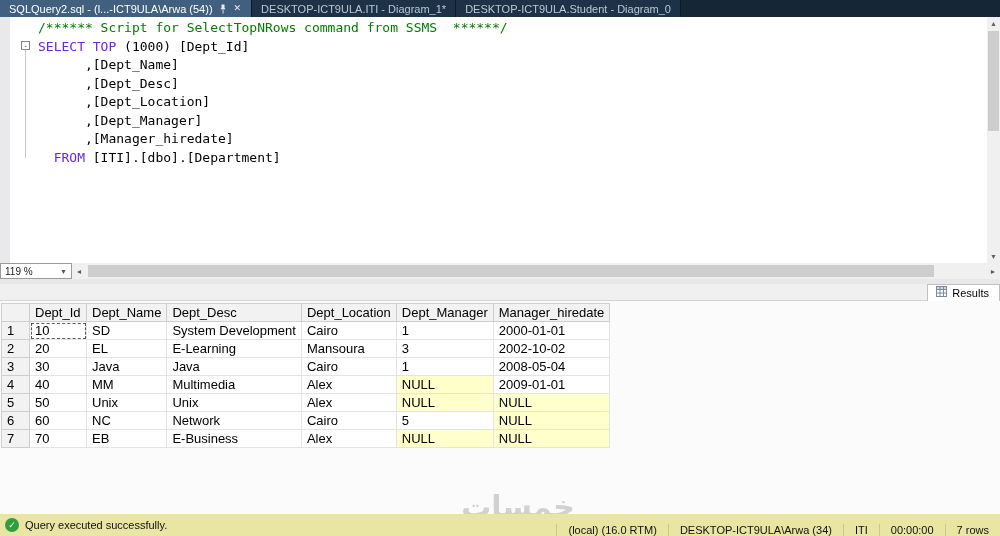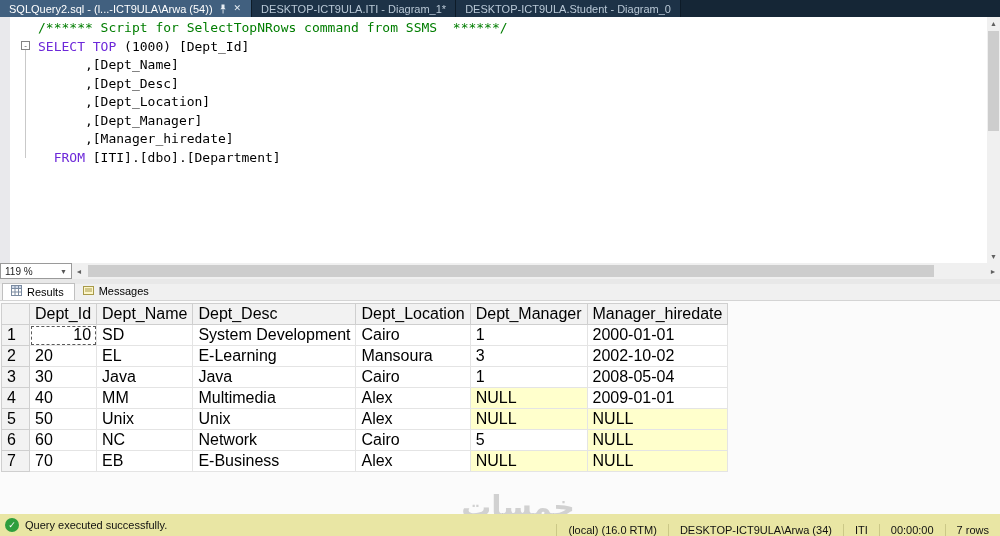--- a/index.html
+++ b/index.html
@@ -47,38 +47,38 @@
   .hbtn { width:14px; display:flex; align-items:center; justify-content:center;
           font-size:7px; color:#606060; background:#f0f0f0; }
   .htrack { flex:1; position:relative; }
   .htrack .thumb { position:absolute; left:2px; top:2px; bottom:2px; width:94%; background:#cdcdcd; }
 
   .splitter { position:absolute; top:279px; left:0; right:0; height:5px; background:#e8e8e8; }
 
   
   .rtabs { position:absolute; top:284px; left:0; right:0; height:17px;
            background:#f0f0f0; display:flex; align-items:flex-end;
-           border-bottom:1px solid #d4d4d4; padding-left:2px; }
+           border-bottom:1px solid #d4d4d4; padding-left:2px;flex-direction:column; }
   .rtab { display:flex; align-items:center; gap:5px; font-size:11px; color:#000;
           padding:1px 10px 2px 8px; height:17px; }
   .rtab.active { background:#fff; border:1px solid #c0c0c0; border-bottom:none; }
 
   
   .results-area { position:absolute; top:301px; left:0; right:0; bottom:22px; background:#fbfbfb; }
-  table.grid { border-collapse:collapse; margin:2px 0 0 1px; font-size:16px; table-layout:fixed; }
+  table.grid { border-collapse:collapse; margin:2px 0 0 1px; font-size:13px; table-layout:fixed; }
   col.c-num { width:28px; } col.c0 { width:57px; } col.c1 { width:70px; }
   col.c2 { width:100px; } col.c3 { width:78px; } col.c4 { width:82px; } col.c5 { width:96px; }
   table.grid th { background:#f2f2f2; border:1px solid #cfcfcf; font-weight:normal;
                   text-align:left; padding:1px 5px; height:17px; color:#000;
                   overflow:hidden; white-space:nowrap; }
   table.grid td { background:#fff; border:1px solid #e4e4e4; padding:1px 5px;
                   height:18px; color:#000; overflow:hidden; white-space:nowrap; }
   table.grid td.rownum { background:#f2f2f2; border-color:#cfcfcf; }
   table.grid td.null-cell { background:#ffffcc; }
-  table.grid td.selected { outline:1px dashed #5a5a5a; outline-offset:-2px;text-align:right; }
+  table.grid td.selected { outline:1px dashed #5a5a5a; outline-offset:-2px; }
 
   .watermark { position:absolute; left:0; right:0; top:188px; text-align:center;
                font-family:"DejaVu Sans", sans-serif; font-size:30px; font-weight:bold;
                color:rgba(100,100,100,0.28); pointer-events:none;margin-left:36px; }
 
   
   .statusbar { position:absolute; left:0; right:0; bottom:0; height:22px;
                background:#e9e6a4; display:flex; align-items:center;
                font-size:11px; color:#111; }
   .status-check { width:14px; height:14px; border-radius:50%; background:#2e9e3e;

